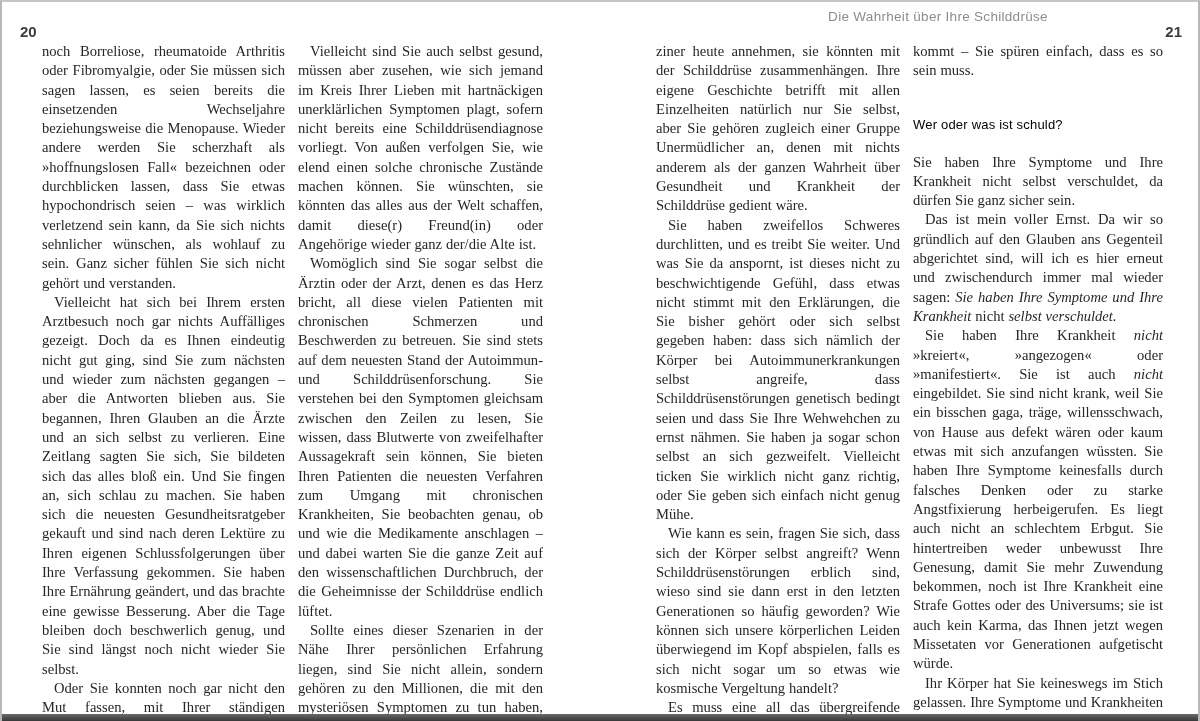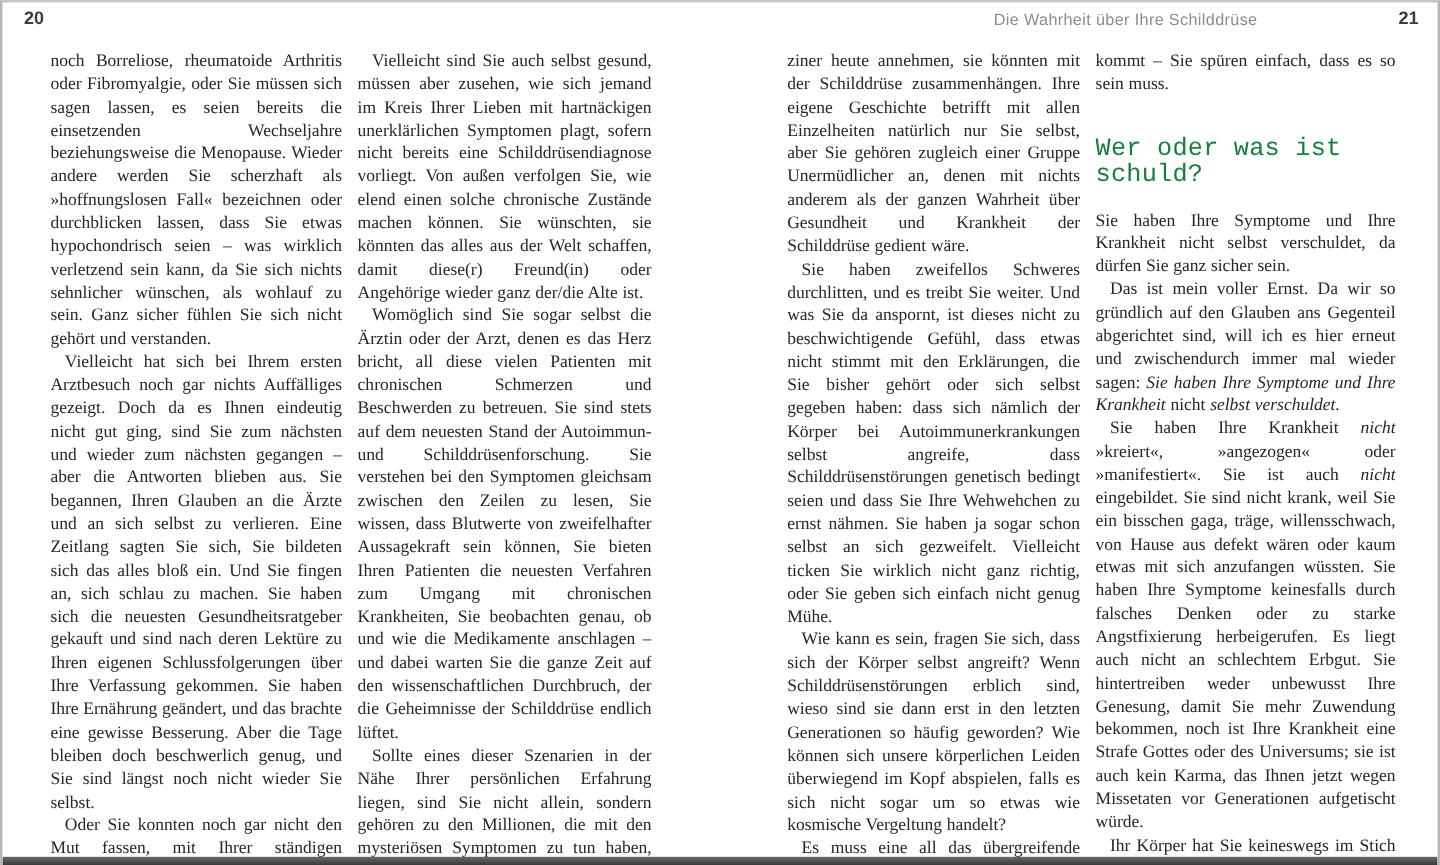--- a/index.html
+++ b/index.html
@@ -23,21 +23,21 @@
   .running-head {
     position: absolute; top: 7px;
     font-family: "Liberation Sans", sans-serif;
     font-size: 13.5px; letter-spacing: .3px;
     color: #8c8c8c;
     text-align: center;
   }
   .running-head.left  { left: 40px;  width: 500px; }
   .running-head.right { left: 683px; width: 506px; }
   .page-num {
-    position: absolute; top: 5px;
+    position: absolute; top: 21px;
     font-family: "Liberation Sans", sans-serif;
     font-size: 15px; font-weight: 700; color: #3c3c3c;
   }
   .page-num.left  { left: 18px; }
   .page-num.right { right: 16px; }
 
   .page {
     position: absolute; top: 40px; height: 681px;
     display: flex; overflow: hidden;
   }
@@ -57,26 +57,26 @@
     hyphens: auto;
     -webkit-hyphens: auto;
     word-spacing: .02em;
   }
   .col p.indent { text-indent: 12px; }
   .col p.fill-last { text-align-last: justify; }
   .col p em { font-style: italic; margin-top: 28px; }
 
   .section-heading {
     margin: 33px 0 17px 0;
-    font-family: Liberation Mono, monospace;
+    font-family: Liberation Sans, sans-serif;
     font-weight: 400;
-    font-size: 21px;
+    font-size: 13px;
     letter-spacing: .2px;
     line-height: 22px;
-    color: #15803d;
+    color: #000000;
   }
 
   .bottom-edge {
     position: absolute; left: 0; right: 0; bottom: 0;
     height: 7px;
     background: linear-gradient(#6a6a6a, #383838);
     z-index: 5;
   }
 </style>
 </head>

